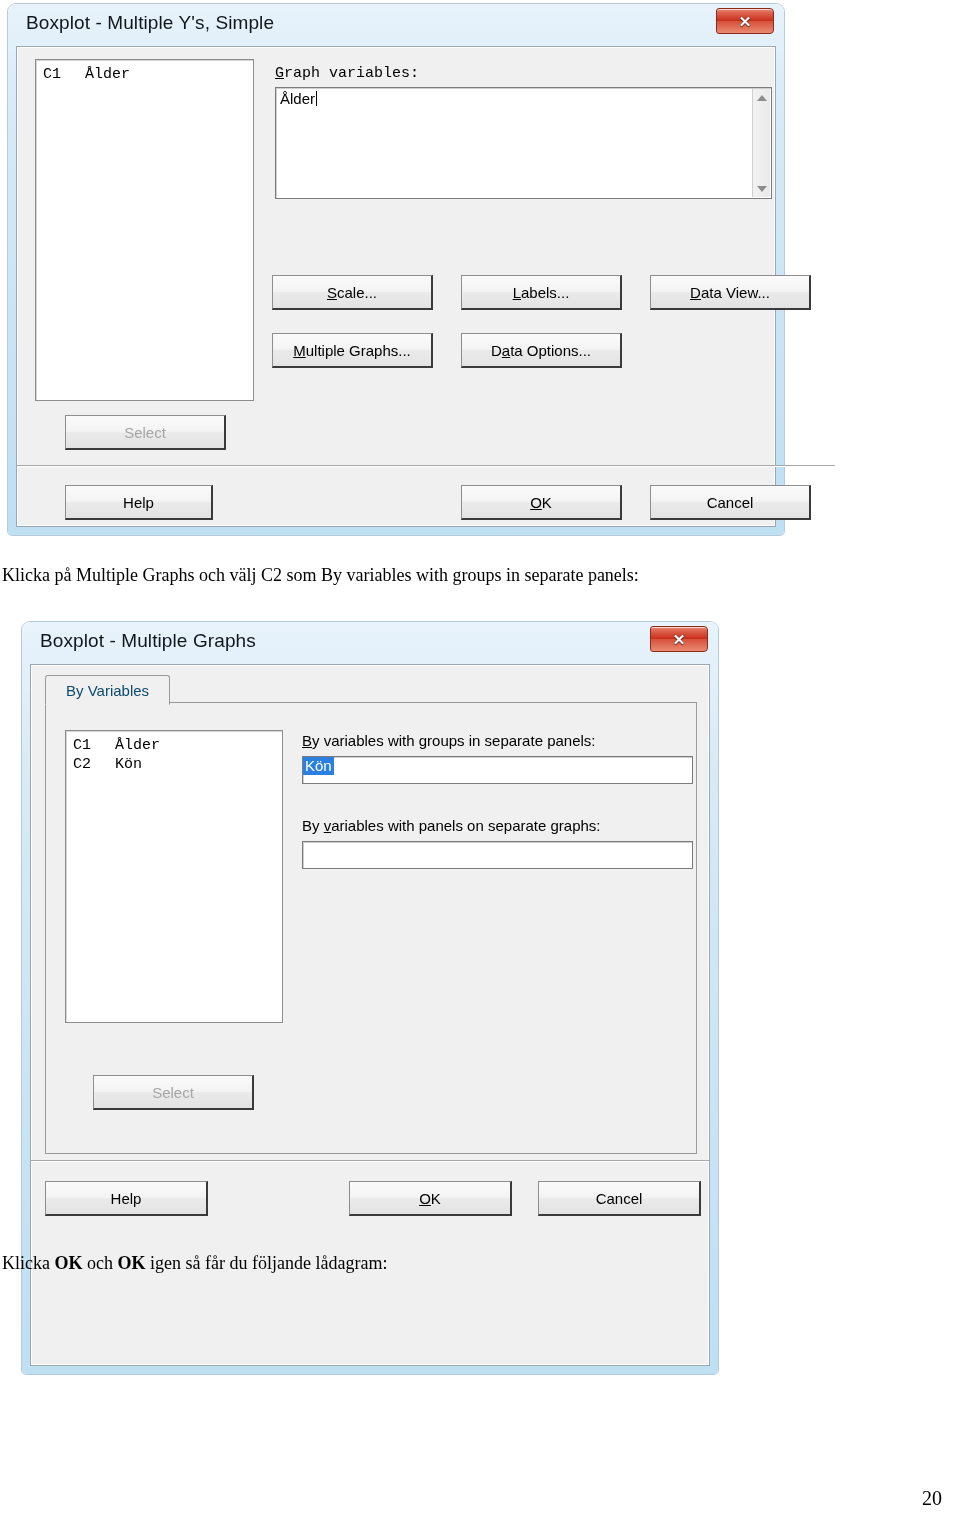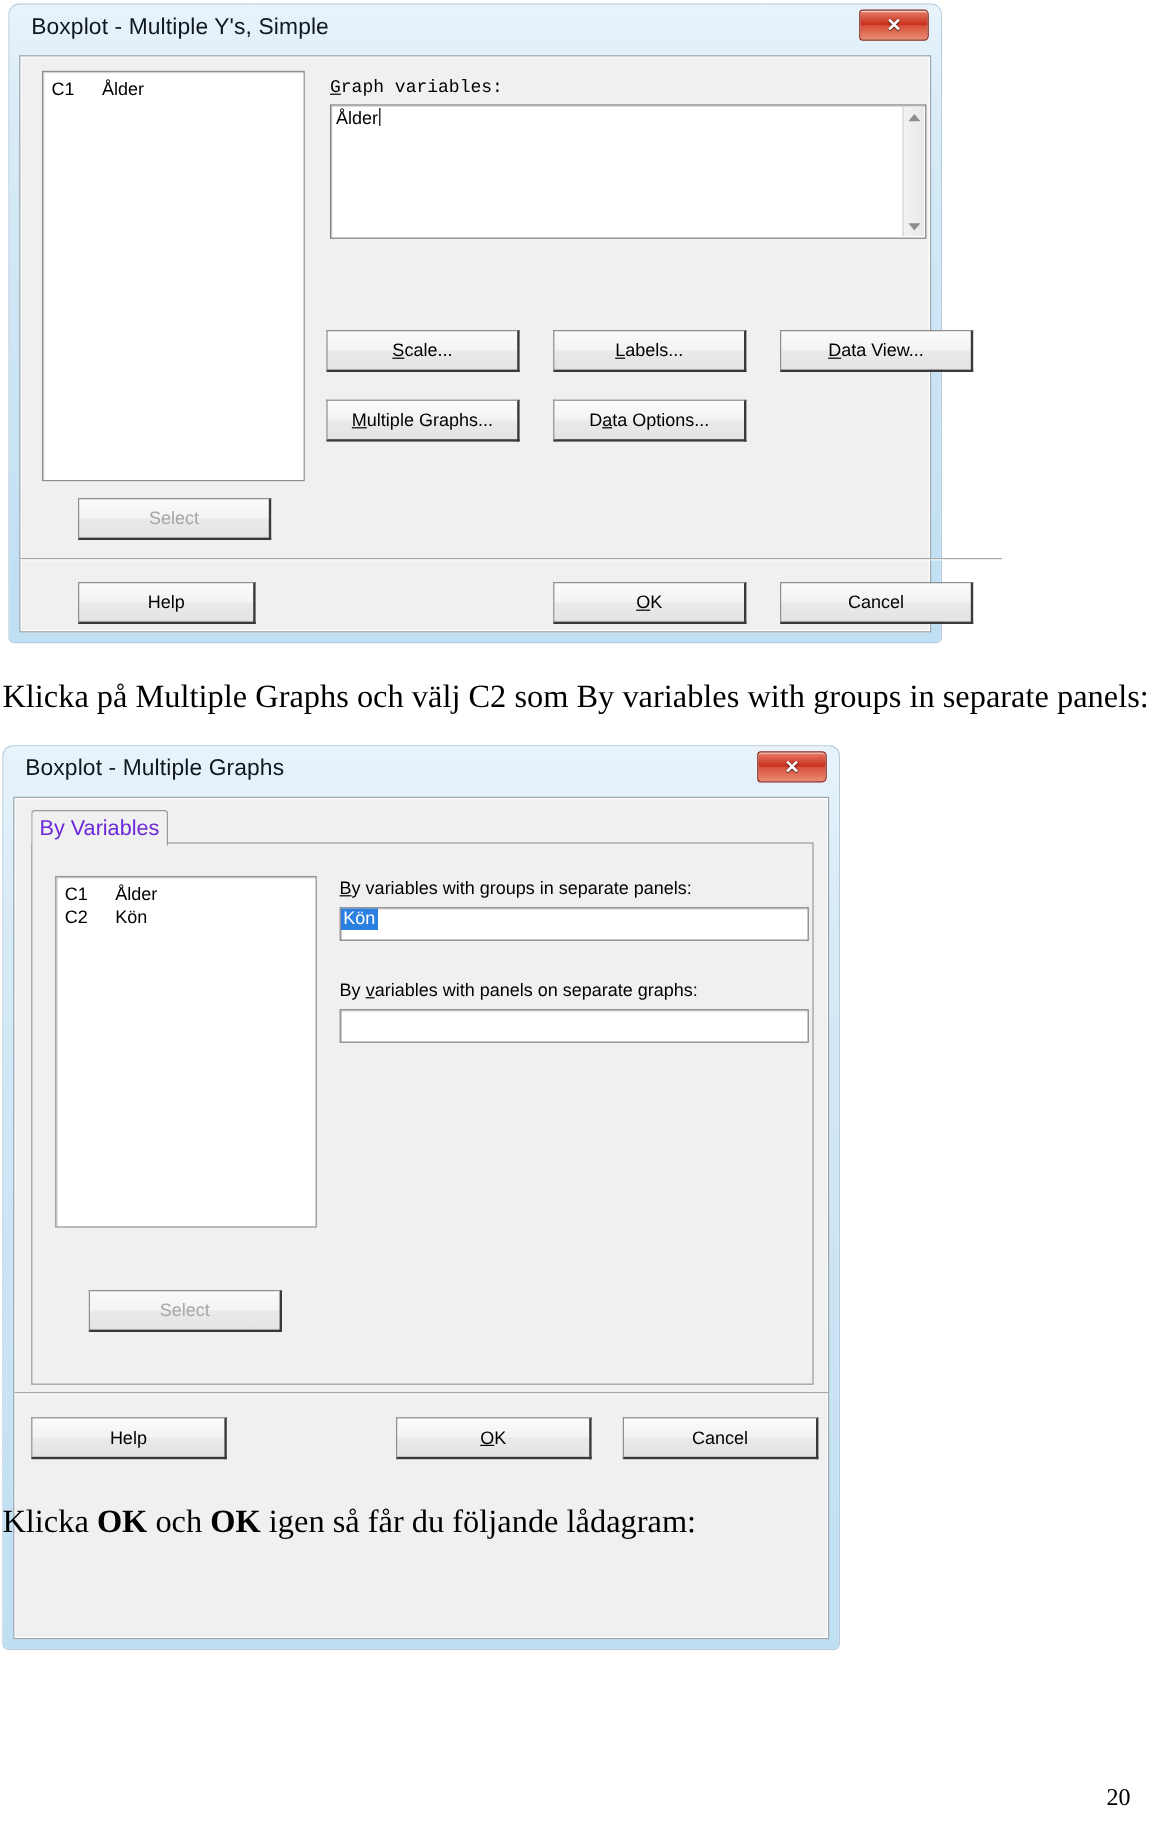--- a/index.html
+++ b/index.html
@@ -70,21 +70,21 @@
 
   
   .listbox {
     position: absolute;
     background: #ffffff;
     border: 1px solid #8c8c8c;
     box-shadow: inset 1px 1px 0 #d5d5d5;
     overflow: hidden;
   }
   .listrow {
-    font-family: Liberation Sans, sans-serif;
+    font-family: Liberation Mono, monospace;
     font-size: 15px;
     color: #000;
     white-space: nowrap;
     padding-left: 7px;
   }
   .listrow .col-id { display: inline-block; width: 42px; }
 
   .fieldlabel {
     position: absolute;
     font-family: "Liberation Sans", sans-serif;
@@ -172,45 +172,45 @@
   }
   .btn.disabled { color: #a6a6a6; }
   .tab {
     position: absolute;
     height: 27px;
     background: #f0f0f0;
     border: 1px solid #9a9a9a;
     border-bottom: none;
     border-radius: 3px 3px 0 0;
     font-family: "Liberation Sans", sans-serif;
-    font-size: 18px;
-    color: #6d28d9;
+    font-size: 15px;
+    color: #0c4a6e;
     display: flex;
     align-items: center;
-    padding: 0 6px;
+    padding: 0 20px;
     cursor: default;
     white-space: nowrap;
   }
   .tabpanel {
     position: absolute;
     background: #f0f0f0;
     border: 1px solid #9a9a9a;
   }
   .groupline {
     position: absolute;
     height: 1px;
     background: #a8a8a8;
     box-shadow: 0 1px 0 #ffffff;
   }
 
   
   .caption {
     position: absolute;
     font-family: "Liberation Serif", serif;
-    font-size: 27px;
+    font-size: 18px;
     color: #000;
     white-space: nowrap;
   }
   .caption b { font-weight: bold; }
   .pagenum {
     position: absolute;
     font-family: "Liberation Serif", serif;
     font-size: 20px;
     color: #000;
   }
@@ -283,21 +283,21 @@
       <span>Cancel</span>
     </div>
 
   </div>
 </div>
 
 <div class="caption" style="left:2px; top:565px;">
   <span>Klicka på Multiple Graphs och välj C2 som By variables with groups in separate panels:</span>
 </div>
 
-<div class="win" style="left:3px; top:622px; width:696px; height:752px;">
+<div class="win" style="left:22px; top:622px; width:696px; height:752px;">
 
   <div class="win-titlebar">
     <div class="win-title">Boxplot - Multiple Graphs</div>
     <div class="close-btn" style="right:10px;">
       <span class="close-glyph">✕</span>
     </div>
   </div>
 
   <div class="win-client" style="left:8px; top:42px; right:8px; bottom:8px;">
 

